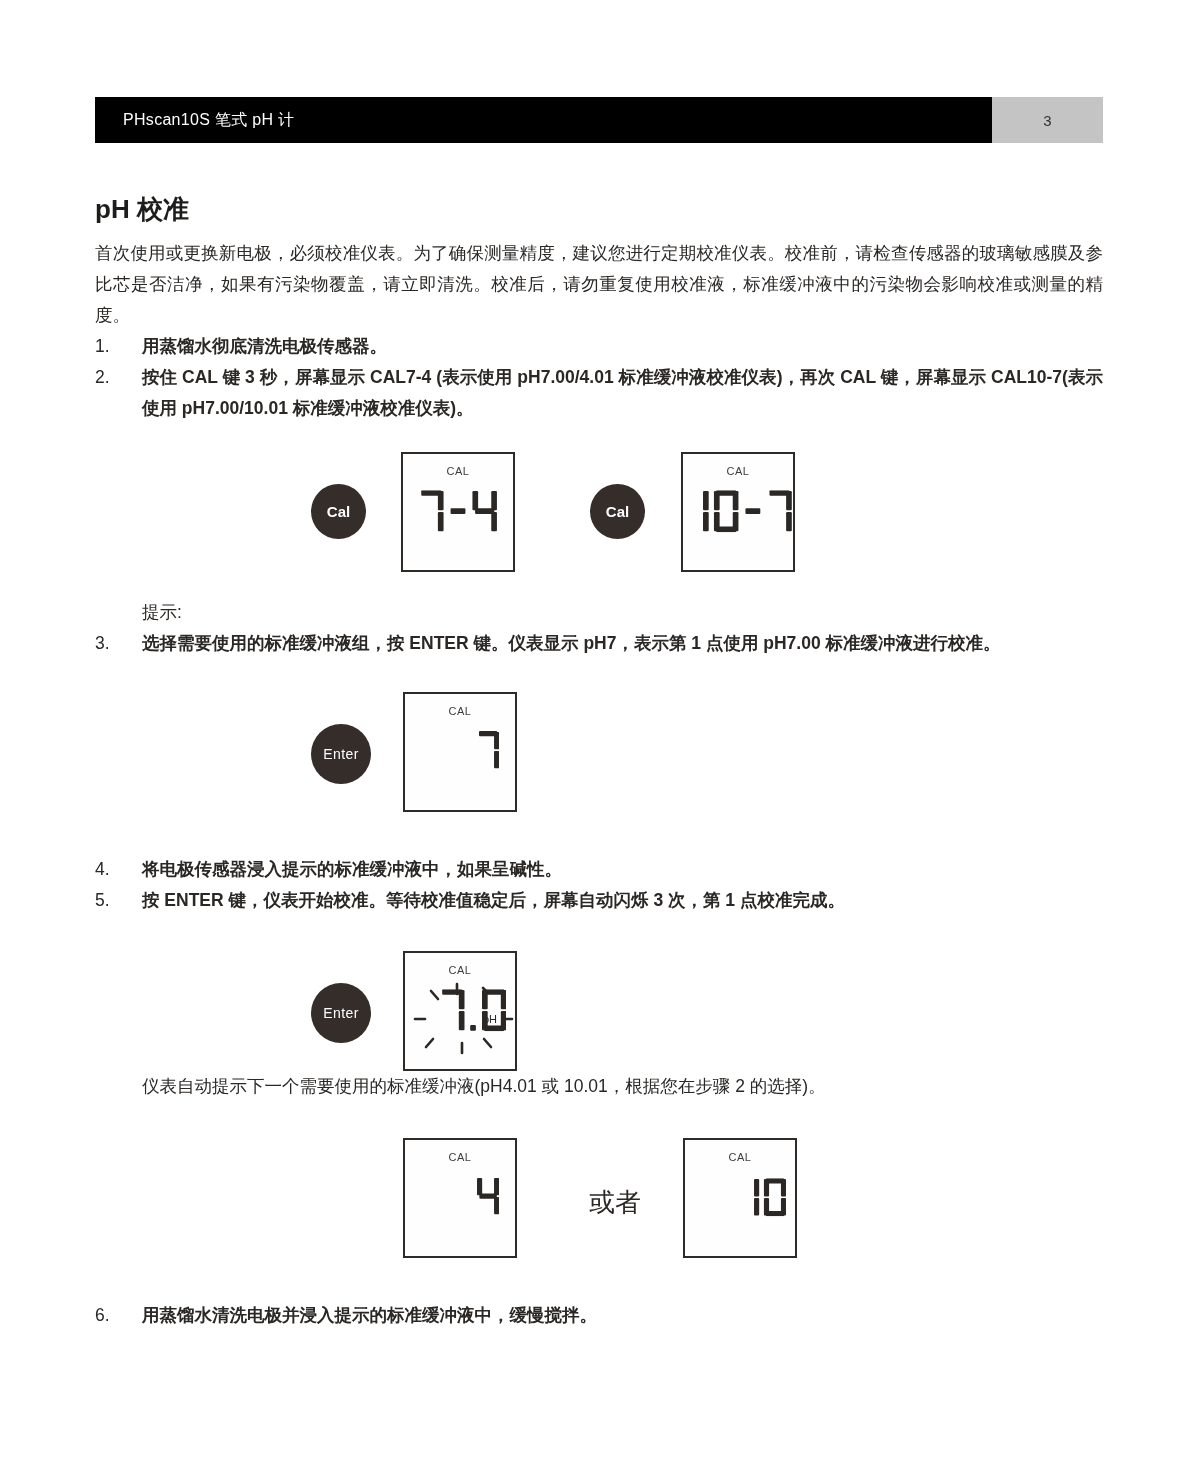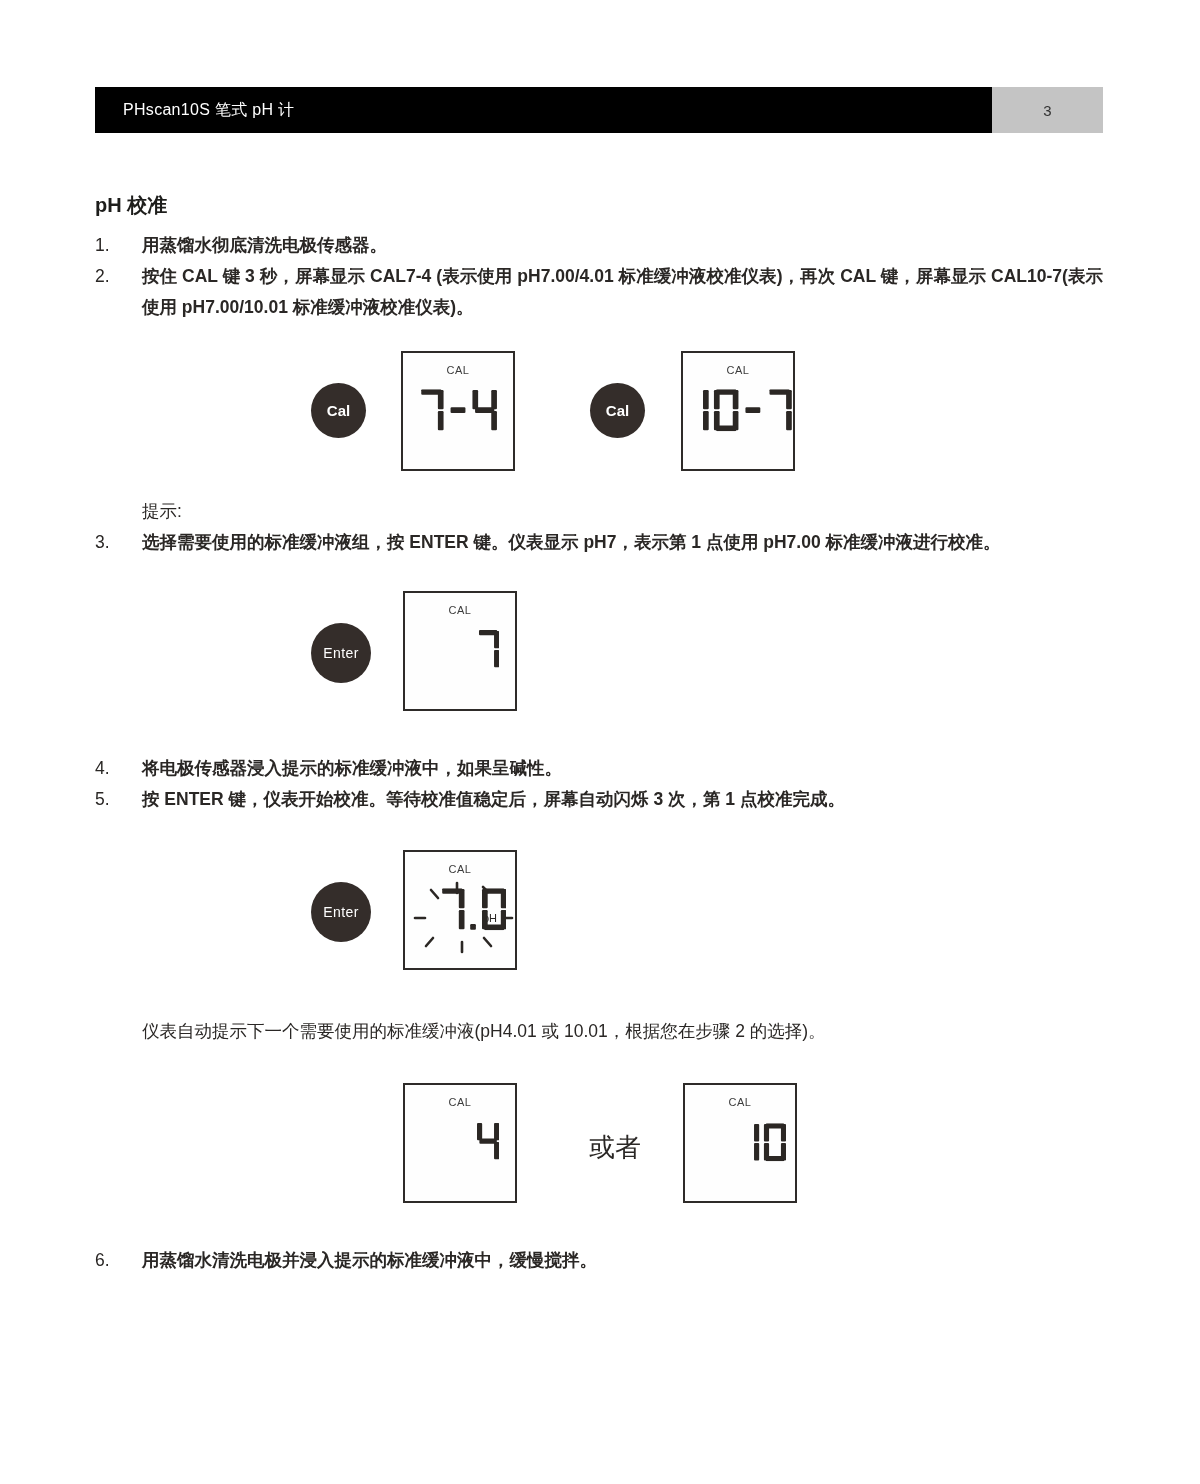--- a/index.html
+++ b/index.html
@@ -1,27 +1,27 @@
 <!DOCTYPE html>
 <html><head>
 <meta charset="utf-8">
 <style>
   * { margin:0; padding:0; box-sizing:border-box; }
   html,body { background:#ffffff; }
   body { font-family:"Liberation Sans", sans-serif; color:#2a2725; }
   .page { position:relative; width:1200px; height:1484px; background:#ffffff; overflow:hidden; }
 
   
-  .header { position:absolute; left:95px; top:87px; width:1008px; height:46px; display:flex; }
+  .header { position:absolute; left:95px; top:97px; width:1008px; height:46px; display:flex; }
   .header-bar { flex:1; background:#000000; color:#ffffff; display:flex; align-items:center; padding-left:28px; font-size:16px; letter-spacing:0.3px; }
   .page-num-box { width:111px; background:#c4c4c4; color:#333333; display:flex; align-items:center; justify-content:center; font-size:15px; }
 
   
   .content { position:absolute; left:95px; top:192px; width:1008px; }
-  h1.title { font-size:20px; font-weight:bold; color:#1d1d1b; margin:0 0 11px 0; }
+  h1.title { font-size:26px; font-weight:bold; color:#1d1d1b; margin:0 0 11px 0; }
   .intro { font-size:17.5px; line-height:31px; text-align:justify; color:#2a2725; }
   .steps, .step { font-size:17.5px; line-height:31px; }
   .step { display:flex; }
   .step-num { width:47px; flex:none; }
   .step-text { flex:1; text-align:justify;font-weight:bold; }
   .indent-block { margin-left:47px; font-size:17.5px; line-height:31px; text-align:justify; }
 
   
   .figure { position:relative; height:120px; }
   .fig1 { margin-top:28px; }
@@ -53,20 +53,21 @@
     </div>
     <div class="page-num-box">
       <span>3</span>
     </div>
   </div>
 
   <div class="content">
 
     <h1 class="title">pH 校准</h1>
 
+    <p class="intro">首次使用或更换新电极，必须校准仪表。为了确保测量精度，建议您进行定期校准仪表。校准前，请检查传感器的玻璃敏感膜及参比芯是否洁净，如果有污染物覆盖，请立即清洗。校准后，请勿重复使用校准液，标准缓冲液中的污染物会影响校准或测量的精度。</p>
 
     <div class="steps">
       <div class="step">
         <span class="step-num">1.</span>
         <span class="step-text">用蒸馏水彻底清洗电极传感器。</span>
       </div>
       <div class="step">
         <span class="step-num">2.</span>
         <span class="step-text">按住 CAL 键 3 秒，屏幕显示 CAL7-4 (表示使用 pH7.00/4.01 标准缓冲液校准仪表)，再次 CAL 键，屏幕显示 CAL10-7(表示使用 pH7.00/10.01 标准缓冲液校准仪表)。</span>
       </div>
@@ -170,21 +171,21 @@
               <rect x="101" y="0" width="46" height="13" rx="2.5"></rect>
               <rect x="139" y="2" width="13" height="44" rx="2.5"></rect>
               <rect x="139" y="50" width="13" height="44" rx="2.5"></rect>
               <rect x="101" y="83" width="46" height="13" rx="2.5"></rect>
               <rect x="96" y="50" width="13" height="44" rx="2.5"></rect>
               <rect x="96" y="2" width="13" height="44" rx="2.5"></rect>
             </svg></div>
       </div>
     </div>
 
-    <div class="indent-block" style="margin-top:46px">仪表自动提示下一个需要使用的标准缓冲液(pH4.01 或 10.01，根据您在步骤 2 的选择)。</div>
+    <div class="indent-block" style="">仪表自动提示下一个需要使用的标准缓冲液(pH4.01 或 10.01，根据您在步骤 2 的选择)。</div>
 
     <div class="figure fig4">
       <div class="lcd d-right" style="left:308px">
         <div class="lcd-cal">CAL</div>
         <div class="digits"><svg xmlns="http://www.w3.org/2000/svg" width="22.2" height="38" viewBox="0 0 56 96" fill="currentColor">
               <rect x="0" y="2" width="13" height="44" rx="2.5"></rect>
               <rect x="43" y="2" width="13" height="44" rx="2.5"></rect>
               <rect x="6" y="41.5" width="44" height="13" rx="2.5"></rect>
               <rect x="43" y="50" width="13" height="44" rx="2.5"></rect>
             </svg></div>

